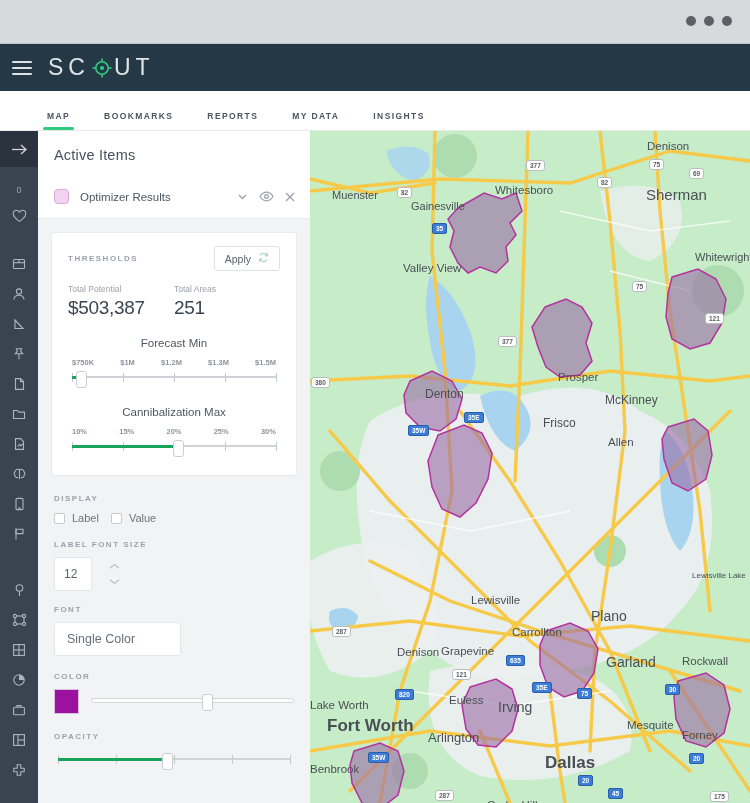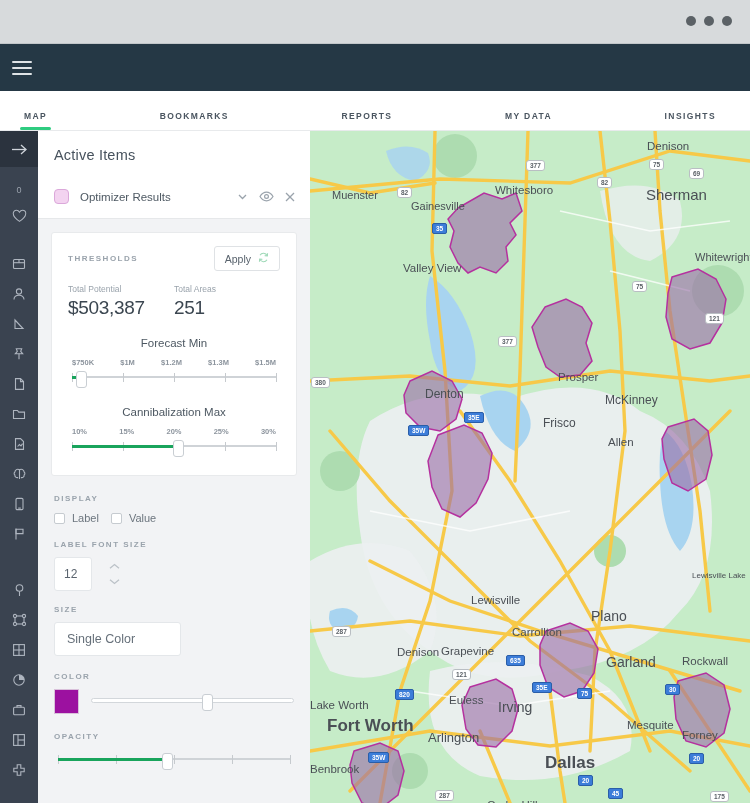--- a/index.html
+++ b/index.html
@@ -27,23 +27,22 @@
     display:flex; flex-direction:column; justify-content:space-between; cursor:pointer; }
   .hamburger span { display:block; height:2px; background:#dfe3e6; border-radius:1px; }
   .logo { display:flex; align-items:center; font-size:23px; letter-spacing:5px;
     color:#dfe4e7; font-weight:300; }
   .logo .o { position:relative; display:inline-block; width:20px; height:20px; margin:0 2px; }
   .logo .o svg { position:absolute; left:0; top:0; }
 
   
   .tabstrip {
     position:absolute; left:0; top:91px; width:750px; height:40px;
-    background:#ffffff; display:flex; align-items:flex-end; padding-left:24px;
+    background:#ffffff; display:flex; align-items:flex-end; padding-left:47px;
     border-bottom:1px solid #e8eaec;
-    justify-content:space-between;
   }
   .tab {
     position:relative; font-size:8.5px; letter-spacing:1.4px; font-weight:700;
     color:#4a5560; padding:0 0 9px 0; margin-right:34px; cursor:pointer; white-space:nowrap;
   }
   .tab .ul { position:absolute; left:-4px; right:-4px; bottom:0; height:3px;
     background:#2ecc80; border-radius:2px; display:none; }
   .tab.active .ul { display:block; }
 
   
@@ -155,20 +154,34 @@
     <i></i>
     <i></i>
   </div>
 </div>
 
 <div class="topbar">
   <div class="hamburger">
     <span></span>
         <span></span>
         <span></span>
+  </div>
+  <div class="logo">
+    <span>SC</span>
+    <span class="o">
+      <svg width="20" height="20" viewBox="0 0 20 20">
+        <circle cx="10" cy="10" r="6.2" fill="none" stroke="#2ecc80" stroke-width="1.6"></circle>
+        <circle cx="10" cy="10" r="2.1" fill="#2ecc80"></circle>
+        <line x1="10" y1="0.5" x2="10" y2="4" stroke="#2ecc80" stroke-width="1.6"></line>
+        <line x1="10" y1="16" x2="10" y2="19.5" stroke="#2ecc80" stroke-width="1.6"></line>
+        <line x1="0.5" y1="10" x2="4" y2="10" stroke="#2ecc80" stroke-width="1.6"></line>
+        <line x1="16" y1="10" x2="19.5" y2="10" stroke="#2ecc80" stroke-width="1.6"></line>
+      </svg>
+    </span>
+    <span>UT</span>
   </div>
 </div>
 
 <div class="tabstrip" id="tabstrip">
       <div class="tab active"><span>MAP</span><div class="ul"></div></div>
       <div class="tab"><span>BOOKMARKS</span></div>
       <div class="tab"><span>REPORTS</span></div>
       <div class="tab"><span>MY DATA</span></div>
       <div class="tab"><span>INSIGHTS</span></div>
     </div>
@@ -423,21 +436,21 @@
               <polyline points="2,5.2 6.5,1.5 11,5.2"></polyline>
             </svg>
         <svg width="13" height="7" viewBox="0 0 13 7" fill="none" stroke="#bcc2c8" stroke-width="1.3">
               <polyline points="2,1.8 6.5,5.5 11,1.8"></polyline>
             </svg>
       </div>
     </div>
   </div>
 
   <div class="sec" style="margin-top:14px">
-    <div class="sec-label">SIZE</div>
+    <div class="sec-label">FONT</div>
     <div class="select">Single Color</div>
   </div>
 
   <div class="sec" style="margin-top:16px">
     <div class="sec-label">COLOR</div>
     <div class="color-row">
       <div class="swatch"></div>
       <div class="plain-track" id="color-track">
         <div class="pt"></div>
       <div class="knob" style="left: calc(57% - 5px); top: 0px;"></div>

